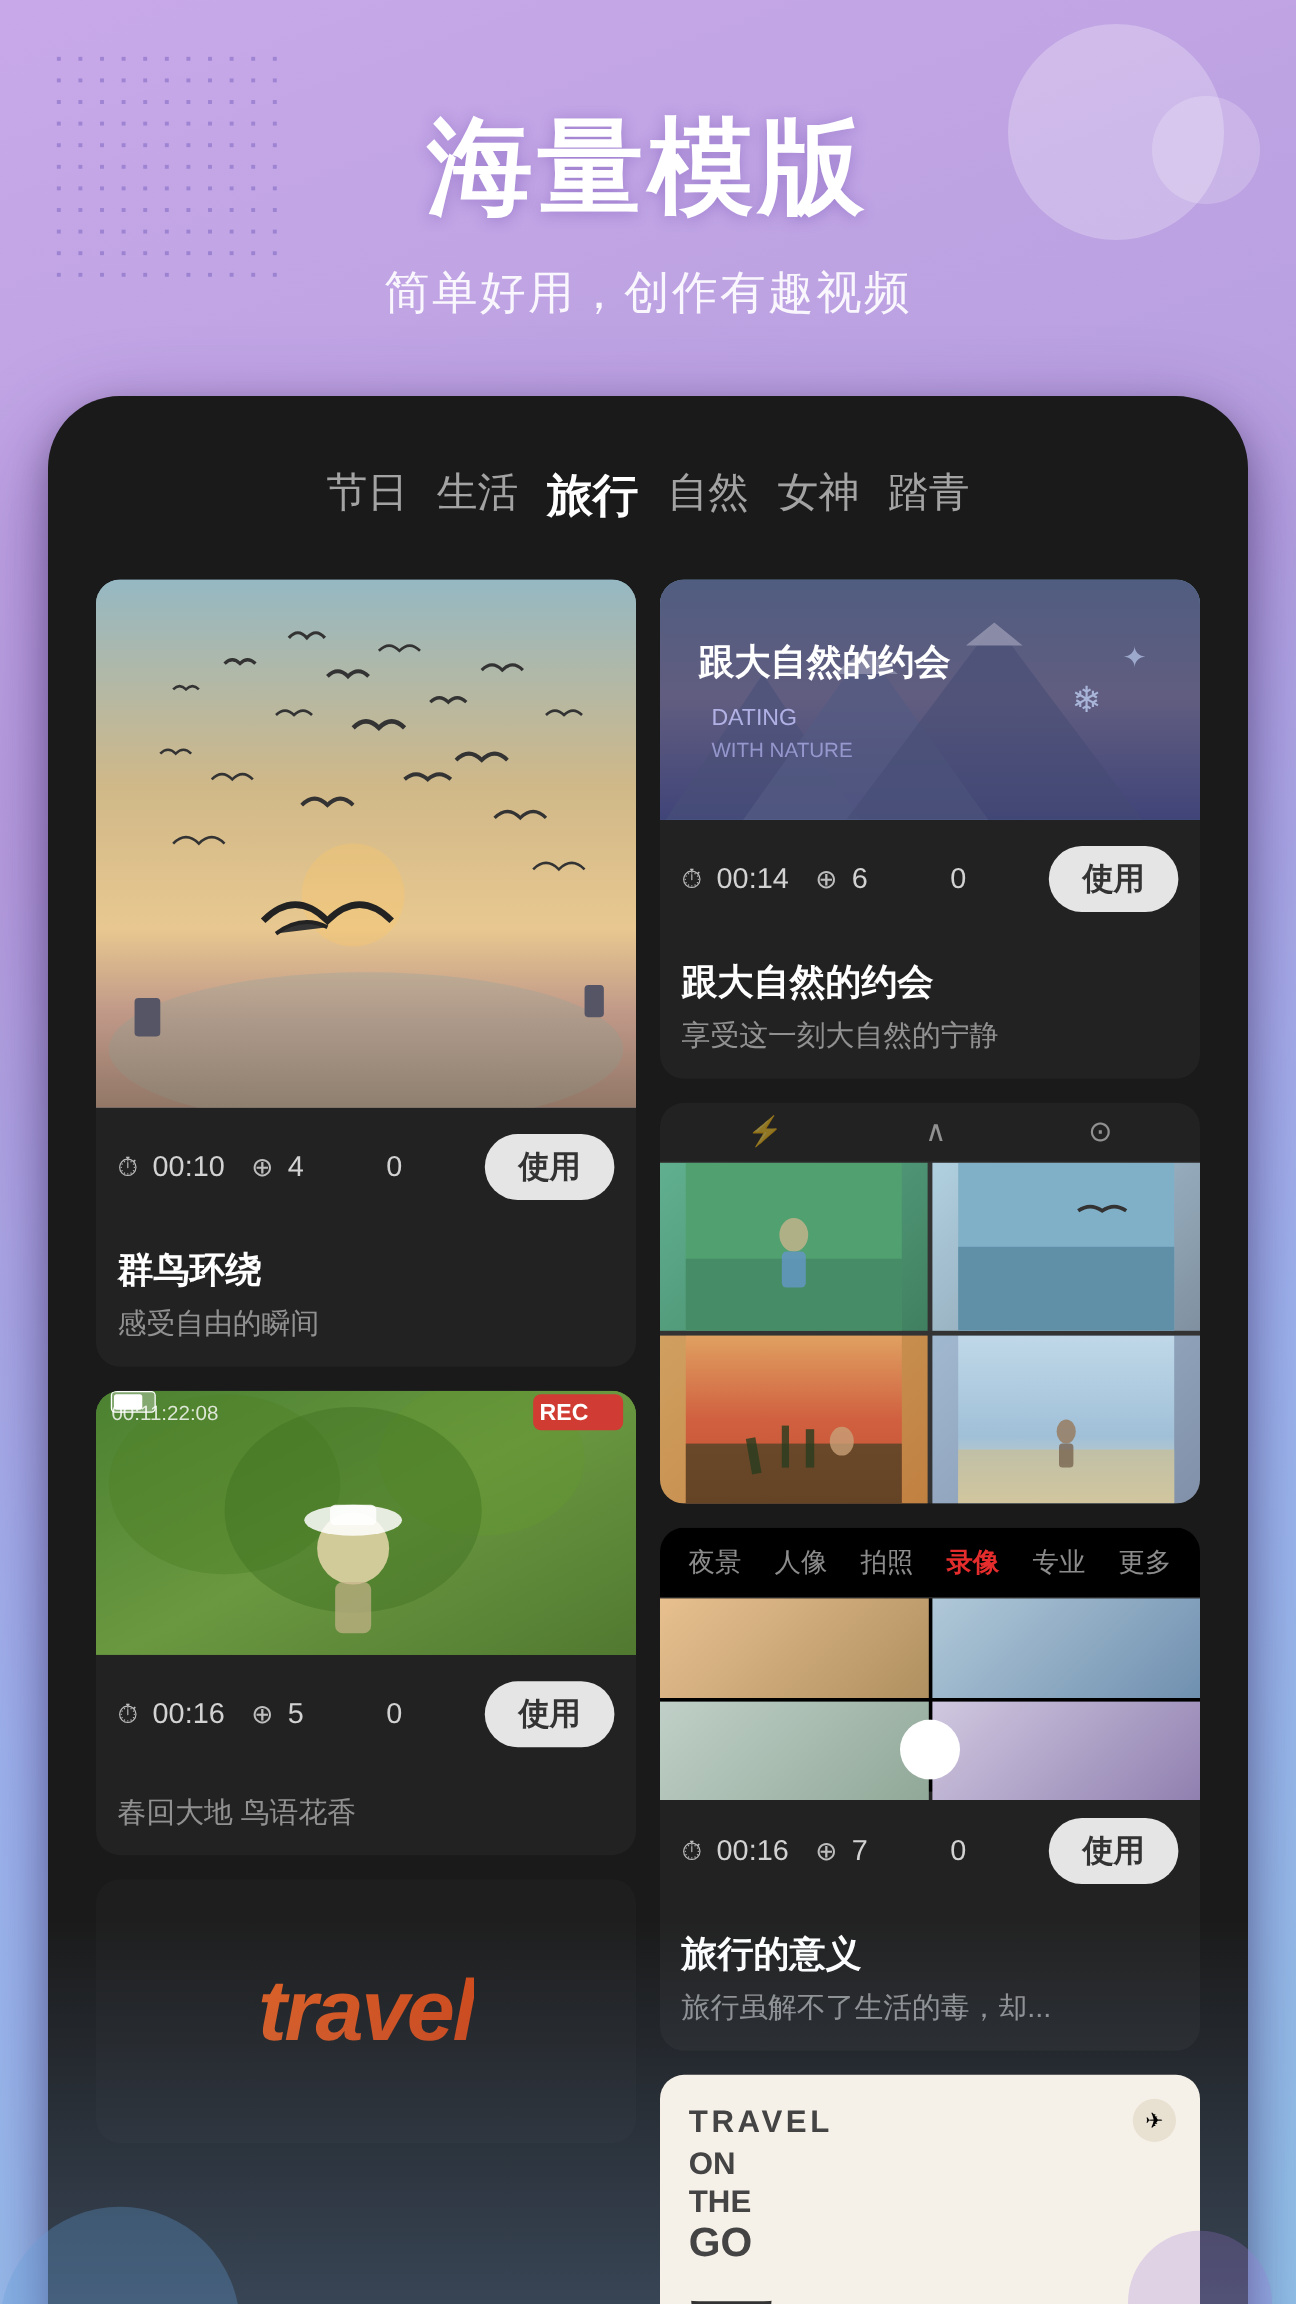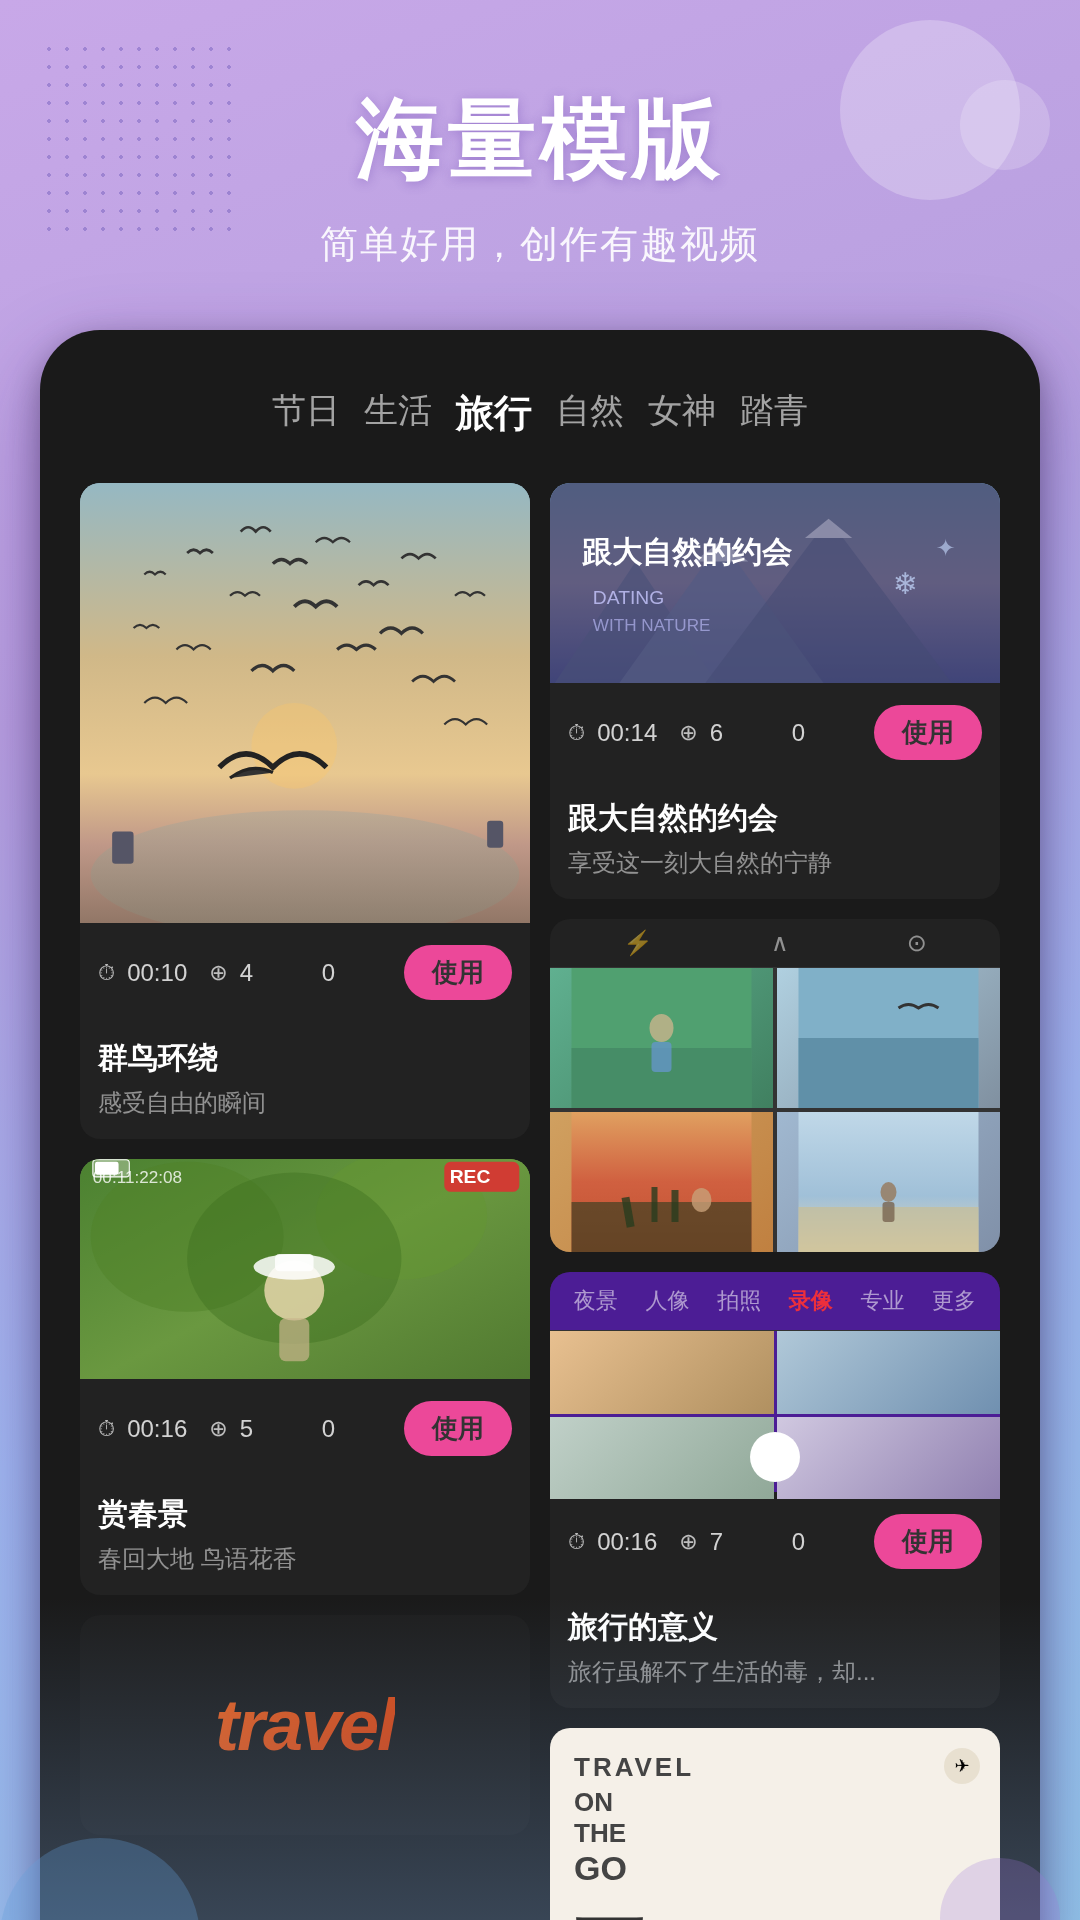--- a/index.html
+++ b/index.html
@@ -133,21 +133,21 @@
     .meta-icon {
       font-size: 22px;
       color: rgba(255,255,255,0.7);
     }
     .meta-text {
       font-size: 24px;
       color: rgba(255,255,255,0.8);
       flex: 1;
     }
     .use-btn {
-      background: #ec4899;
+      background: #e5e5e5;
       color: #333;
       border: none;
       border-radius: 30px;
       padding: 10px 28px;
       font-size: 26px;
       font-weight: 600;
       cursor: pointer;
     }
 
     .card-info {
@@ -197,21 +197,21 @@
       height: 220px;
       background: linear-gradient(135deg, #50803a 0%, #70a040 50%, #509030 100%);
       position: relative;
       overflow: hidden;
     }
 
     
     .travel-collage {
       height: 220px;
       position: relative;
-      background: #4c1d95;
+      background: #000000;
     }
     .travel-icons-row {
       display: flex;
       justify-content: space-around;
       padding: 14px 10px;
       border-bottom: 1px solid #333;
     }
     .travel-text-card {
       background: #1e1e1e;
       border-radius: 20px;
@@ -407,21 +407,20 @@
         </div>
         <div class="card-meta">
           <span class="meta-icon clock-icon"></span>
           <span class="meta-text">00:16</span>
           <span class="meta-icon layer-icon"></span>
           <span class="meta-text">5</span>
           <span class="meta-text">0</span>
           <button class="use-btn">使用</button>
         </div>
         <div class="card-info">
-          <div class="card-title">赏春景</div>
           <div class="card-desc">春回大地 鸟语花香</div>
         </div>
       </div>
 
       <div class="travel-text-card">
         <div class="travel-text-inner">travel</div>
       </div>
 
     </div>
 

